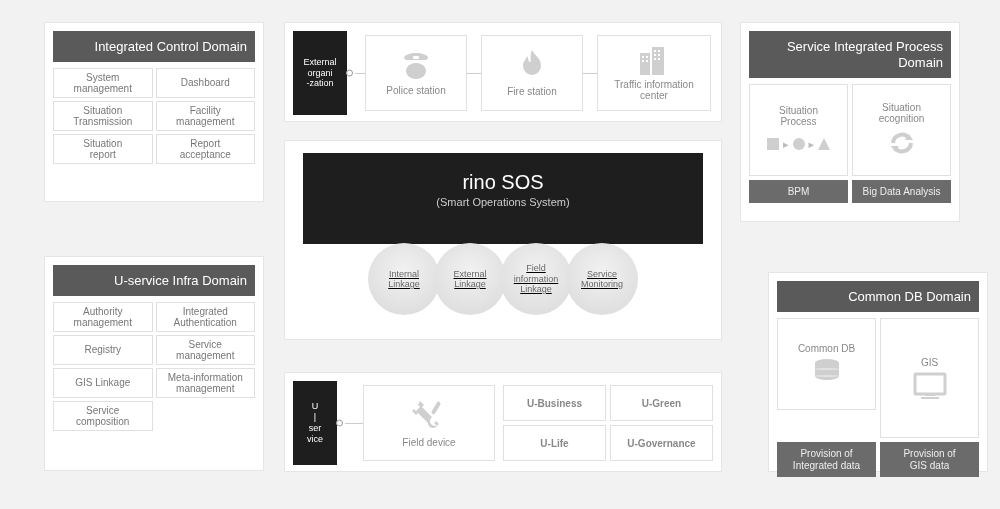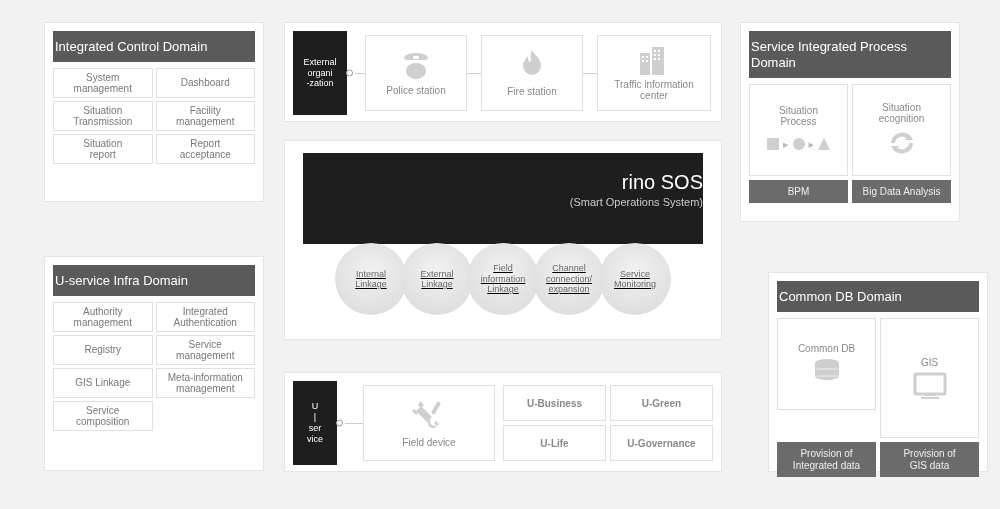--- a/index.html
+++ b/index.html
@@ -13,22 +13,22 @@
   }
   .panel {
     position: absolute;
     background: #fff;
     border: 1px solid #e5e5e5;
   }
   .panel-header {
     background: #5a5a5a;
     color: #fff;
     font-size: 13px;
-    text-align: left;
-    padding: 8px 2px;
+    text-align: right;
+    padding: 8px 8px;
     margin: 8px 8px 6px 8px;
   }
   .cell-grid {
     display: flex;
     flex-wrap: wrap;
     gap: 3px;
     padding: 0 8px 8px 8px;
   }
   .cell {
     border: 1px solid #e0e0e0;
@@ -200,29 +200,28 @@
       <rect fill="#fff" x="5" y="11" width="2" height="2"></rect>
         <rect fill="#fff" x="9" y="11" width="2" height="2"></rect>
       <rect fill="#fff" x="5" y="15" width="2" height="2"></rect>
         <rect fill="#fff" x="9" y="15" width="2" height="2"></rect>
     </svg>
     <span>Traffic information<br>center</span>
   </div>
 </div>
 
 <div class="panel" style="left:284px; top:140px; width:438px; height:200px; overflow:visible;">
-  <div class="rino-banner" style="margin:12px 18px 0 18px; position:relative;text-align:right;">
+  <div class="rino-banner" style="margin:12px 18px 0 18px; position:relative;">
     <div class="rino-title">rino SOS</div>
     <div class="rino-sub">(Smart Operations System)</div>
   </div>
   <div class="circle-row" style="top:102px;">
     <div class="circle">Internal<br>Linkage</div>
     <div class="circle">External<br>Linkage</div>
     <div class="circle">Field<br>information<br>Linkage</div>
-    <div class="circle">Channel<br>connection/<br>expansion</div>
     <div class="circle">Service<br>Monitoring</div>
   </div>
 </div>
 
 <div class="panel" style="left:284px; top:372px; width:438px; height:100px;">
   <div class="dark-tab" style="position:absolute; left:8px; top:8px; width:44px; height:84px; font-size:9px;">U<br>|<br>ser<br>vice</div>
   <div class="connector" style="left:60px; top:50px; width:18px;"></div>
 
   <div class="icon-box" style="position:absolute; left:78px; top:12px; width:132px; height:76px;">
     <svg width="34" height="34" viewBox="0 0 34 34">

